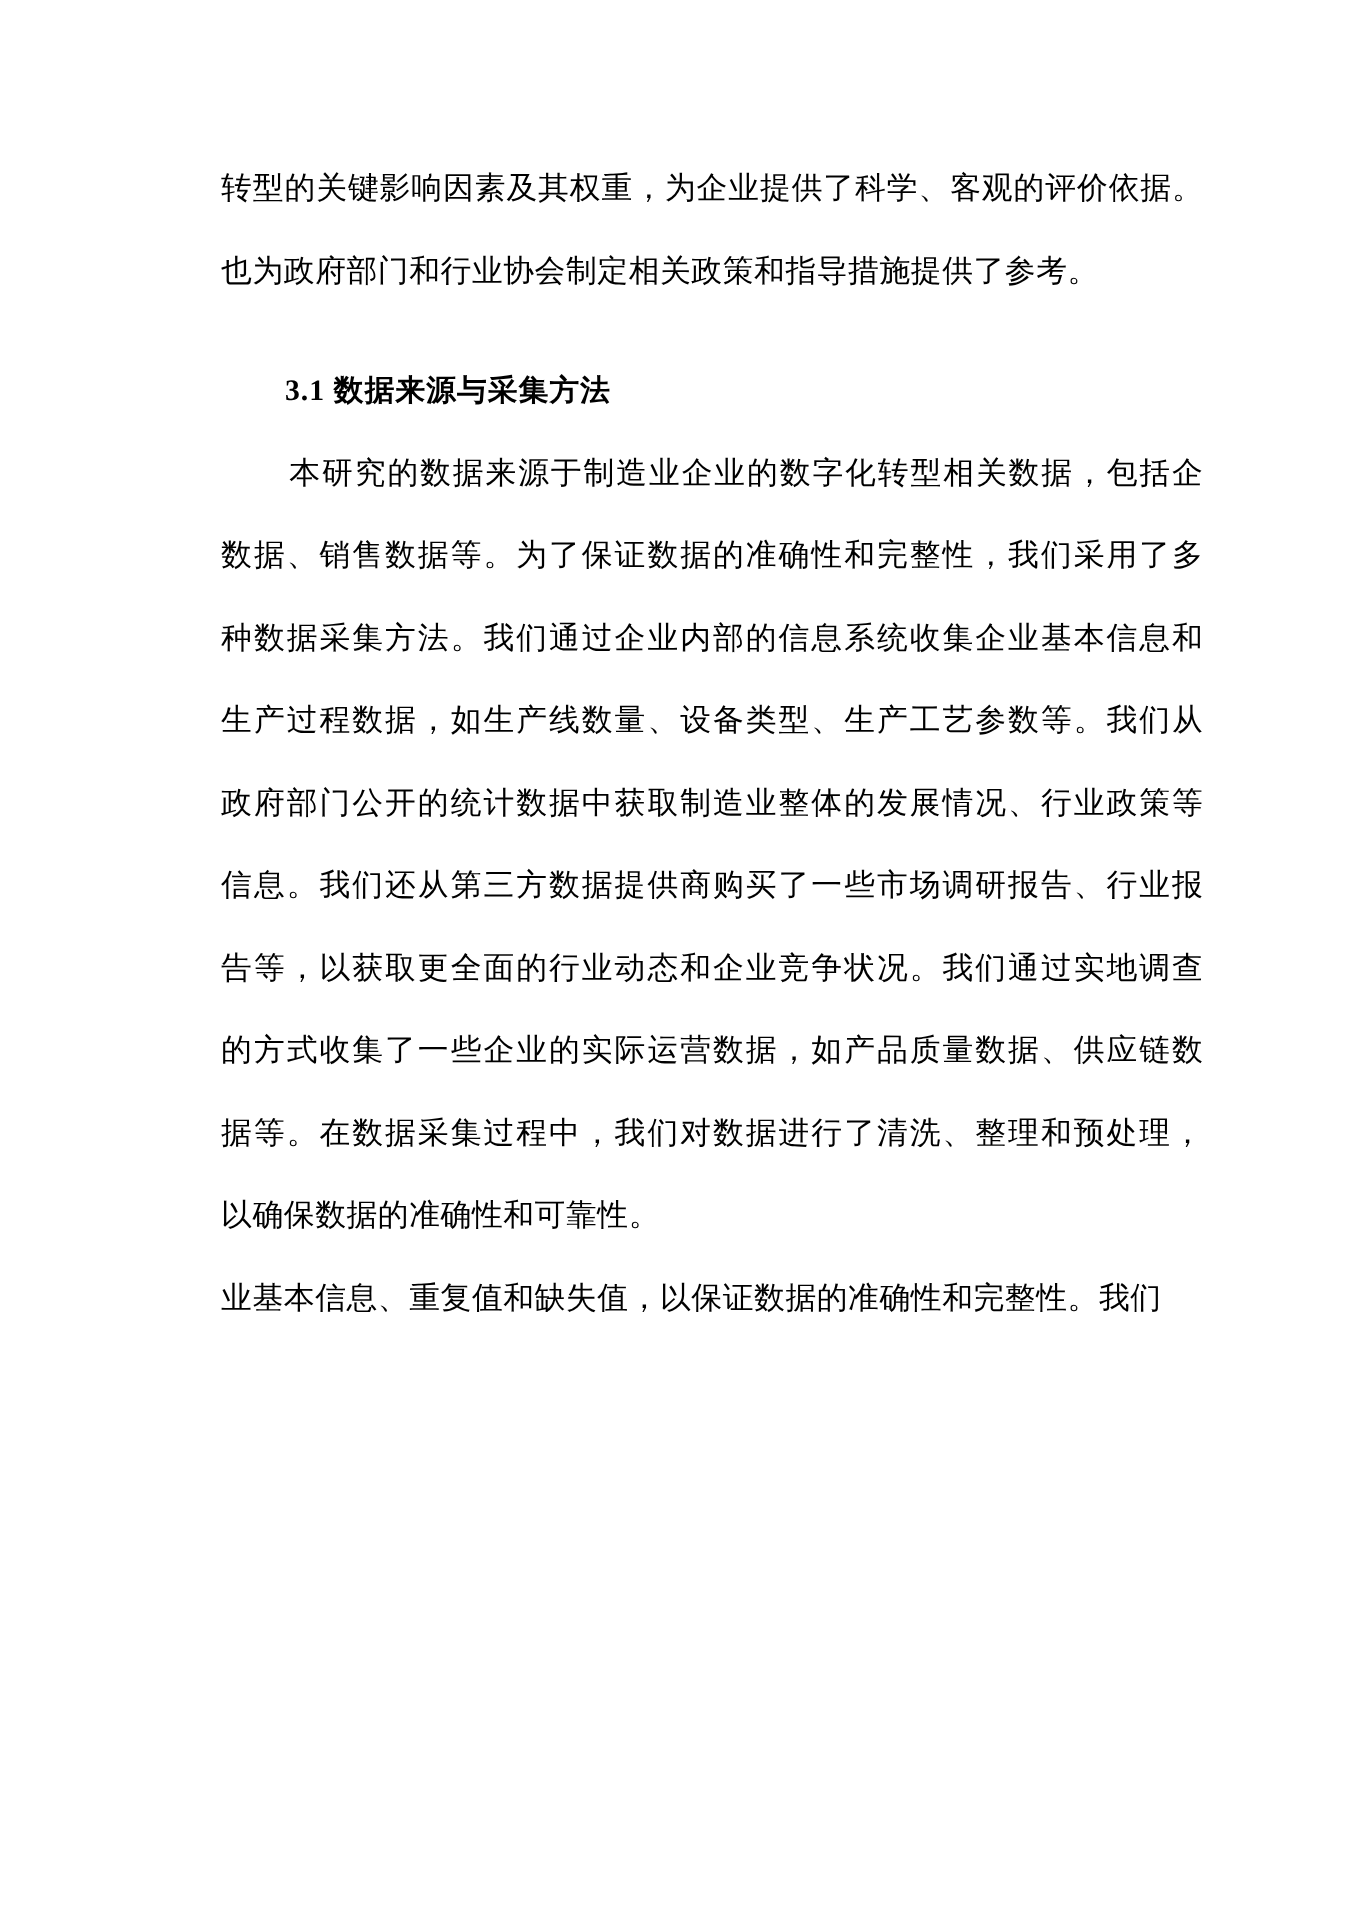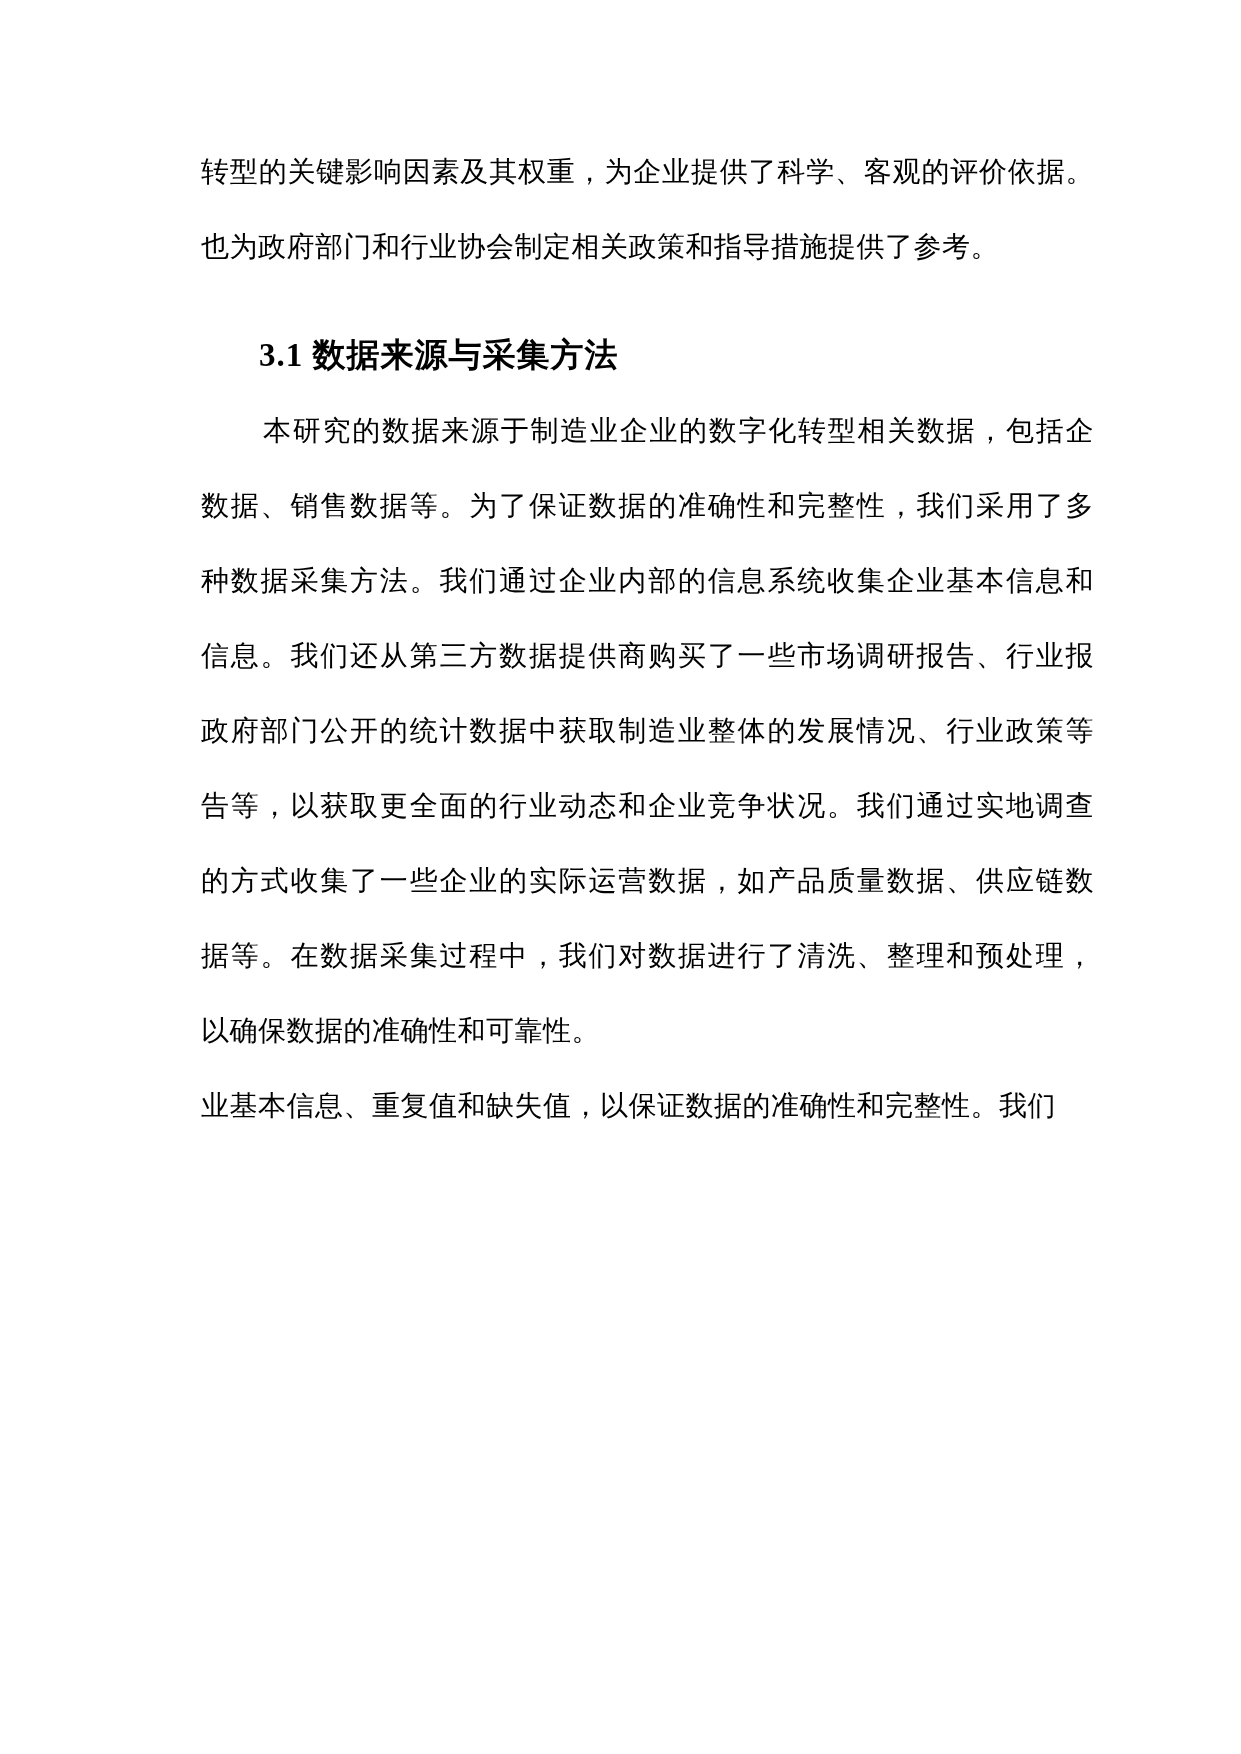--- a/index.html
+++ b/index.html
@@ -45,21 +45,21 @@
     white-space: normal;
   }
   .line.indent {
     text-indent: 62px;
   }
   .heading {
     margin: 0;
     padding-left: 58px;
     height: 75px;
     line-height: 75px;
-    font-size: 33px;
+    font-size: 27px;
     font-weight: bold;
     letter-spacing: 1px;
     overflow: hidden;
     white-space: nowrap;
   }
   .heading-1 { margin-top: 34px; }
   .heading-2 { margin-top: 46px; }
 </style>
 </head>
 <body>
@@ -71,22 +71,23 @@
       <div class="line fill">转型的关键影响因素及其权重，为企业提供了科学、客观的评价依据。</div>
       <div class="line">也为政府部门和行业协会制定相关政策和指导措施提供了参考。</div>
     </div>
 
     <h2 class="heading heading-1">3.1 数据来源与采集方法</h2>
 
     <div class="para">
       <div class="line fill indent">本研究的数据来源于制造业企业的数字化转型相关数据，包括企</div>
       <div class="line fill">数据、销售数据等。为了保证数据的准确性和完整性，我们采用了多</div>
       <div class="line fill">种数据采集方法。我们通过企业内部的信息系统收集企业基本信息和</div>
+      <div class="line fill">生产过程数据，如生产线数量、设备类型、生产工艺参数等。我们从</div>
+      <div class="line fill">政府部门公开的统计数据中获取制造业整体的发展情况、行业政策等</div>
       <div class="line fill">信息。我们还从第三方数据提供商购买了一些市场调研报告、行业报</div>
-      <div class="line fill">政府部门公开的统计数据中获取制造业整体的发展情况、行业政策等</div>
       <div class="line fill">告等，以获取更全面的行业动态和企业竞争状况。我们通过实地调查</div>
       <div class="line fill">的方式收集了一些企业的实际运营数据，如产品质量数据、供应链数</div>
       <div class="line fill">据等。在数据采集过程中，我们对数据进行了清洗、整理和预处理，</div>
       <div class="line">以确保数据的准确性和可靠性。</div>
     </div>
 
 
     <div class="para">
       <div class="line">业基本信息、重复值和缺失值，以保证数据的准确性和完整性。我们</div>
     </div>

